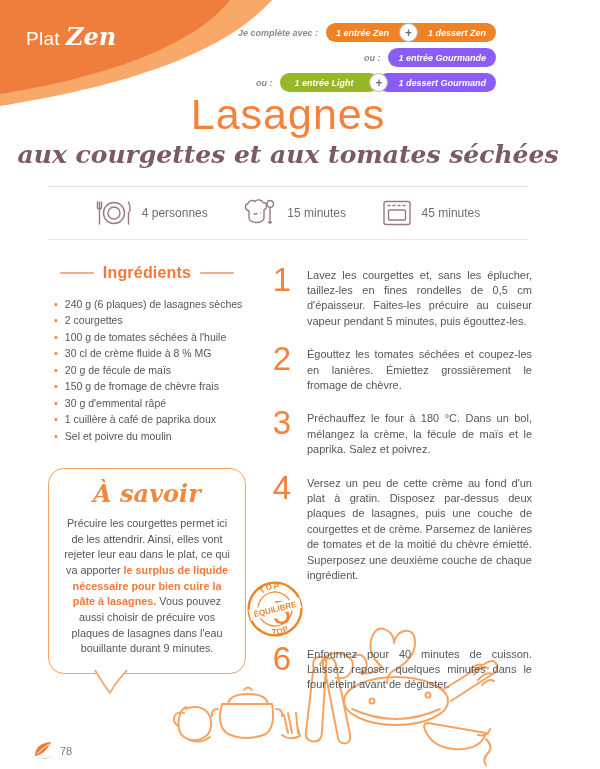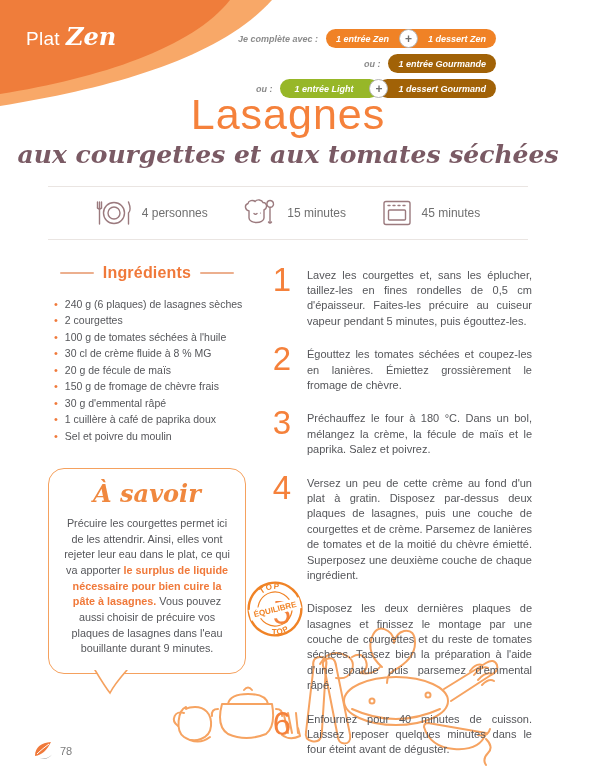--- a/index.html
+++ b/index.html
@@ -6,29 +6,29 @@
   .page{position:relative;width:576px;height:769px;background:#fff;overflow:hidden;
         font-family:"Liberation Sans","DejaVu Sans",sans-serif;color:#55565a;}
 
   
   .header-blob{position:absolute;top:0;left:0;width:290px;height:115px;z-index:1;}
   .badge{position:absolute;top:22px;left:26px;z-index:2;color:#fff;display:flex;align-items:baseline;gap:6px;}
   .badge .cat{font-size:19px;font-weight:500;letter-spacing:.3px;}
   .badge .style{font-family:"DejaVu Serif","Liberation Serif",serif;font-style:italic;font-weight:700;font-size:24px;text-align:right;}
 
   
-  .pairings{position:absolute;top:29px;right:80px;z-index:2;}
+  .pairings{position:absolute;top:23px;right:80px;z-index:2;}
   .pill-row{display:flex;align-items:center;justify-content:flex-end;margin-bottom:6px;}
   .pill-label{font-size:9px;font-weight:700;font-style:italic;color:#8b8b8b;margin-right:8px;white-space:nowrap;}
   .capsule{display:flex;align-items:center;border-radius:11px;color:#fff;font-size:9px;
            font-weight:700;font-style:italic;height:19px;white-space:nowrap;}
   .capsule .seg{padding:0 10px;}
   .capsule.orange{background:#F08226;}
   .capsule.green{background:#97B728;padding:0 4px 0 4px;}
-  .capsule.maroon{background:#a16207;}
+  .capsule.maroon{background:#8b5cf6;}
   .plus-circle{width:17px;height:17px;background:#fff;border:1.6px solid #b5b5b5;border-radius:50%;
                color:#6f6f6f;font-size:12px;font-weight:700;font-style:normal;line-height:1;
                display:flex;align-items:center;justify-content:center;flex:0 0 auto;z-index:2;}
   .combo{display:flex;align-items:center;}
   .combo .capsule.green{padding-right:16px;margin-right:-10px;}
   .combo .capsule.maroon{padding-left:6px;margin-left:-10px;}
   .combo .capsule.maroon .seg{padding-left:14px;}
 
   
   .content{position:relative;z-index:2;padding-top:92px;}
@@ -236,21 +236,20 @@
         <div class="step">
           <div class="step-num">3</div>
           <div class="step-text">Préchauffez le four à 180 °C. Dans un bol, mélangez la crème, la fécule de maïs et le paprika. Salez et poivrez.</div>
         </div>
         <div class="step">
           <div class="step-num">4</div>
           <div class="step-text">Versez un peu de cette crème au fond d'un plat à gratin. Disposez par-dessus deux plaques de lasagnes, puis une couche de courgettes et de crème. Parsemez de lanières de tomates et de la moitié du chèvre émietté. Superposez une deuxième couche de chaque ingrédient.</div>
         </div>
         <div class="step">
           <div class="step-num">5</div>
-          <div class="step-text">Disposez les deux dernières plaques de lasagnes et finissez le montage par une couche de courgettes et du reste de tomates séchées. Tassez bien la préparation à l'aide d'une spatule puis parsemez d'emmental râpé.</div>
         </div>
         <div class="step">
           <div class="step-num">6</div>
           <div class="step-text">Enfournez pour 40 minutes de cuisson. Laissez reposer quelques minutes dans le four éteint avant de déguster.</div>
         </div>
       </div>
     </div>
   </div>
 
   <svg class="stamp" viewBox="0 0 60 60">

